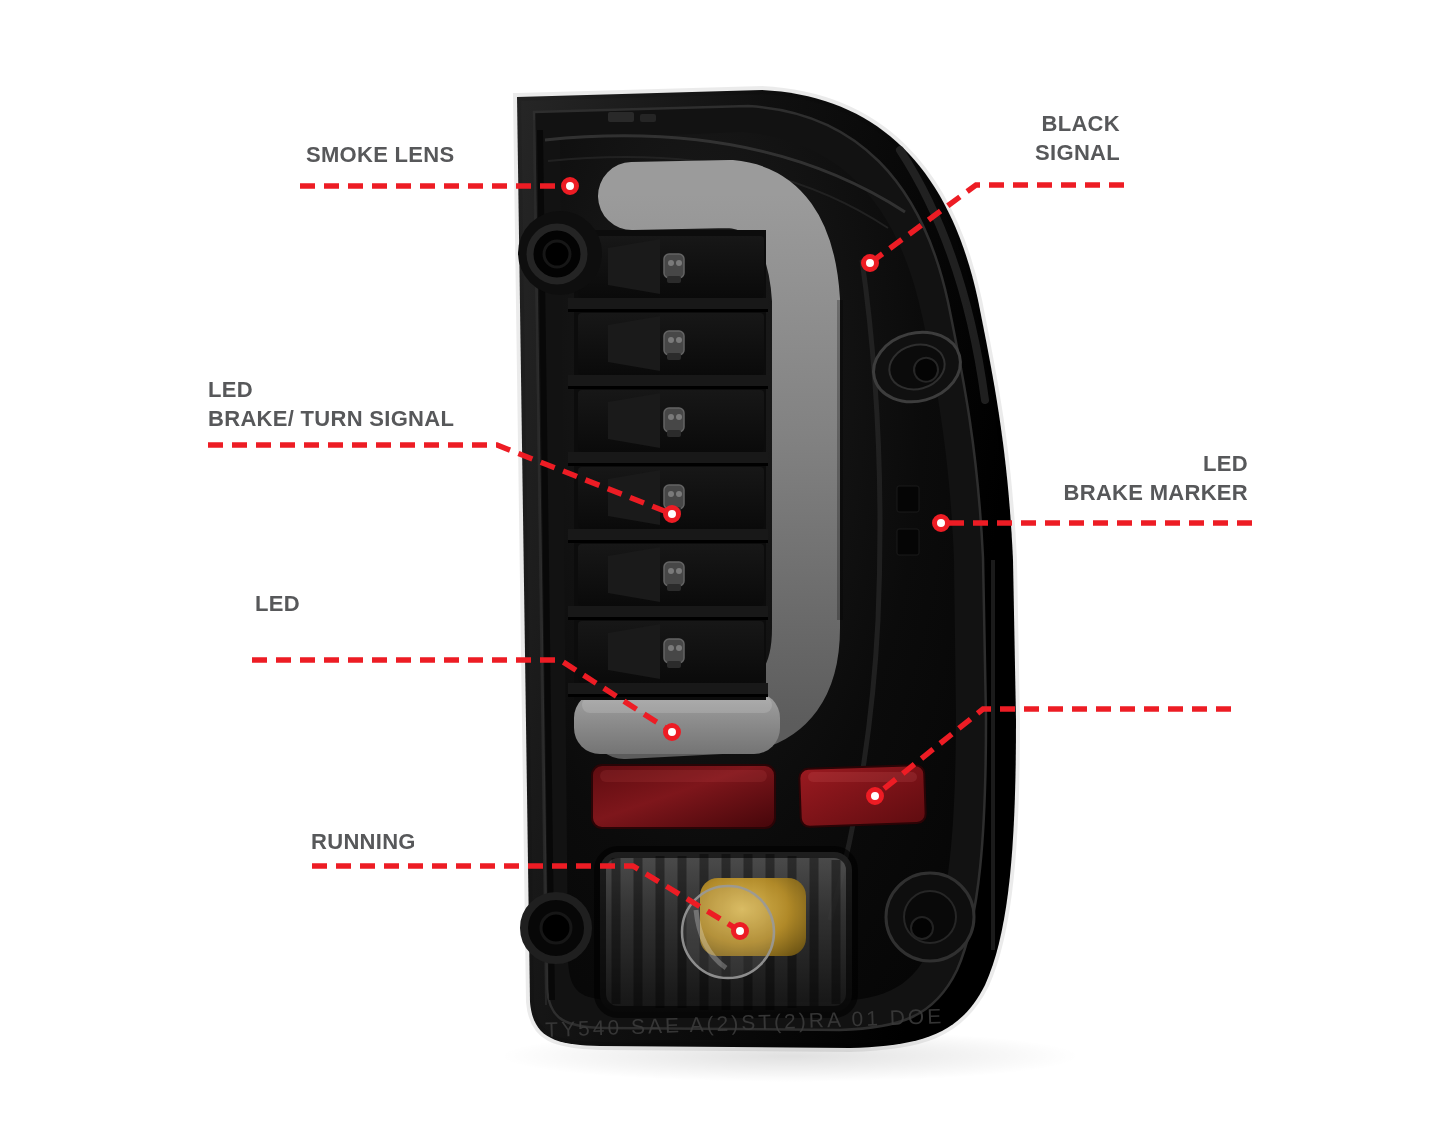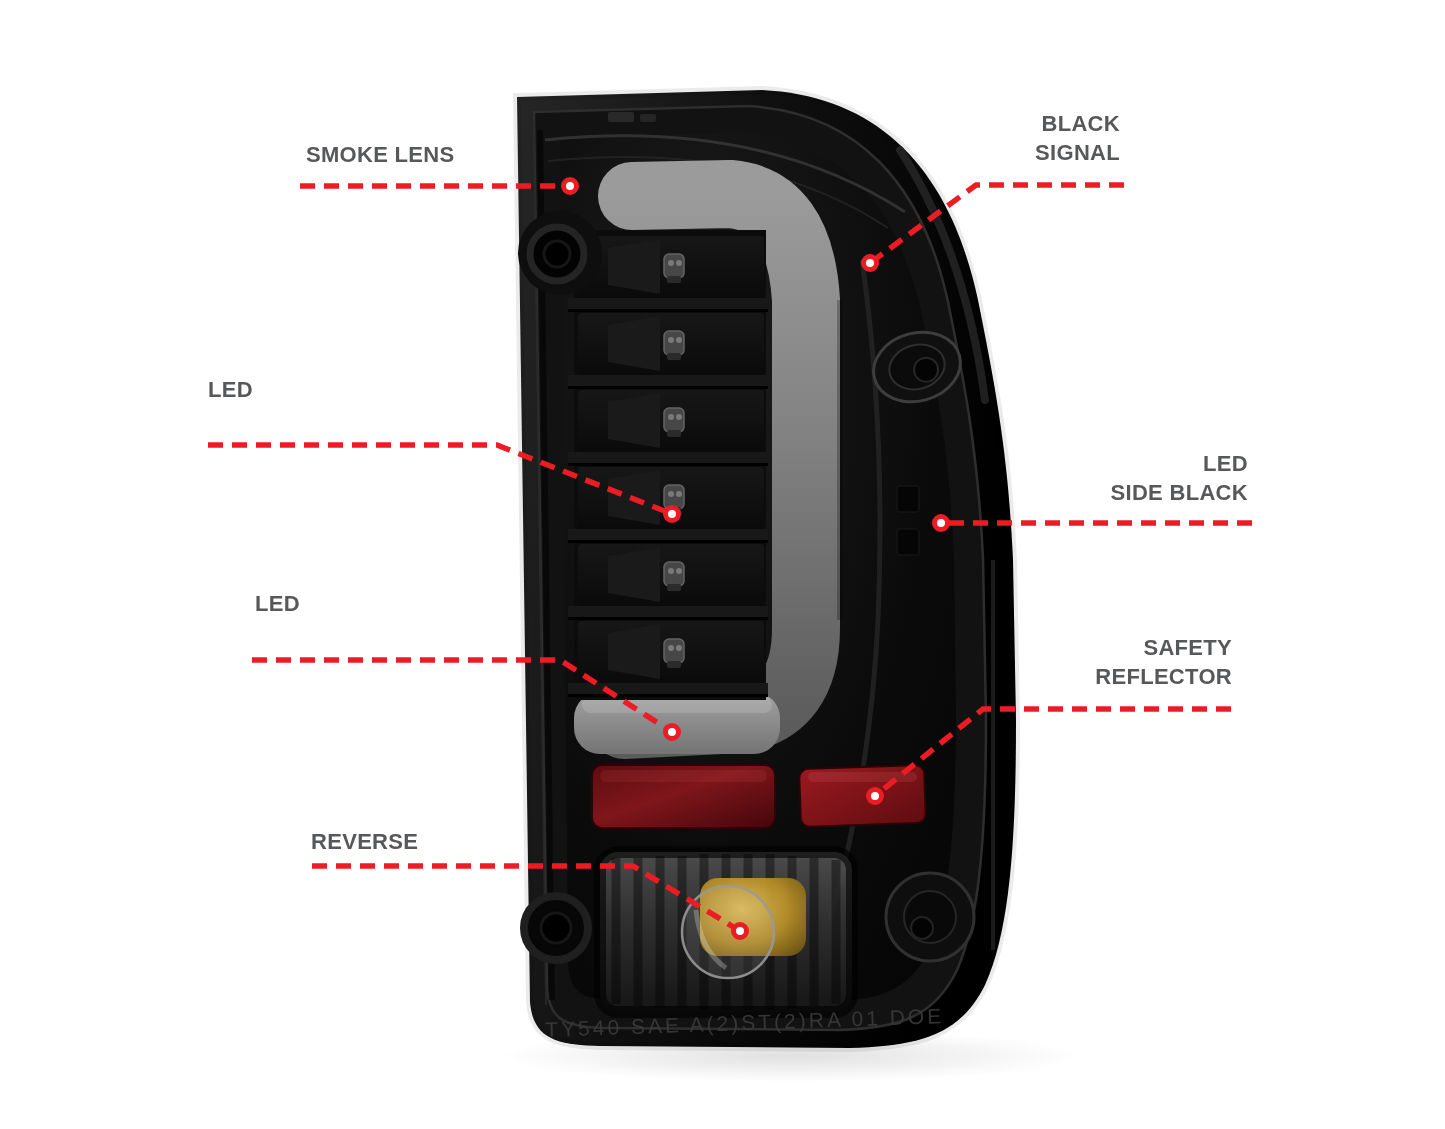--- a/index.html
+++ b/index.html
@@ -219,33 +219,30 @@
     <span class="ln">SMOKE LENS</span>
   </div>
 
   <div class="label right" style="right:325px;top:109px;">
     <span class="ln">BLACK</span>
     <span class="ln">SIGNAL</span>
   </div>
 
   <div class="label" style="left:208px;top:375px;">
     <span class="ln">LED</span>
+    <span class="ln">BRAKE/ TURN SIGNAL</span>
   </div>
 
   <div class="label right" style="right:197px;top:449px;">
     <span class="ln">LED</span>
-    <span class="ln">SIDE BLACK</span>
+    <span class="ln">BRAKE MARKER</span>
   </div>
 
   <div class="label" style="left:255px;top:589px;">
     <span class="ln">LED</span>
   </div>
 
-  <div class="label right" style="right:213px;top:633px;">
-    <span class="ln">SAFETY</span>
-    <span class="ln">REFLECTOR</span>
-  </div>
 
   <div class="label" style="left:311px;top:827px;">
-    <span class="ln">REVERSE</span>
+    <span class="ln">RUNNING</span>
   </div>
 
 </div>
 
 </body></html>

